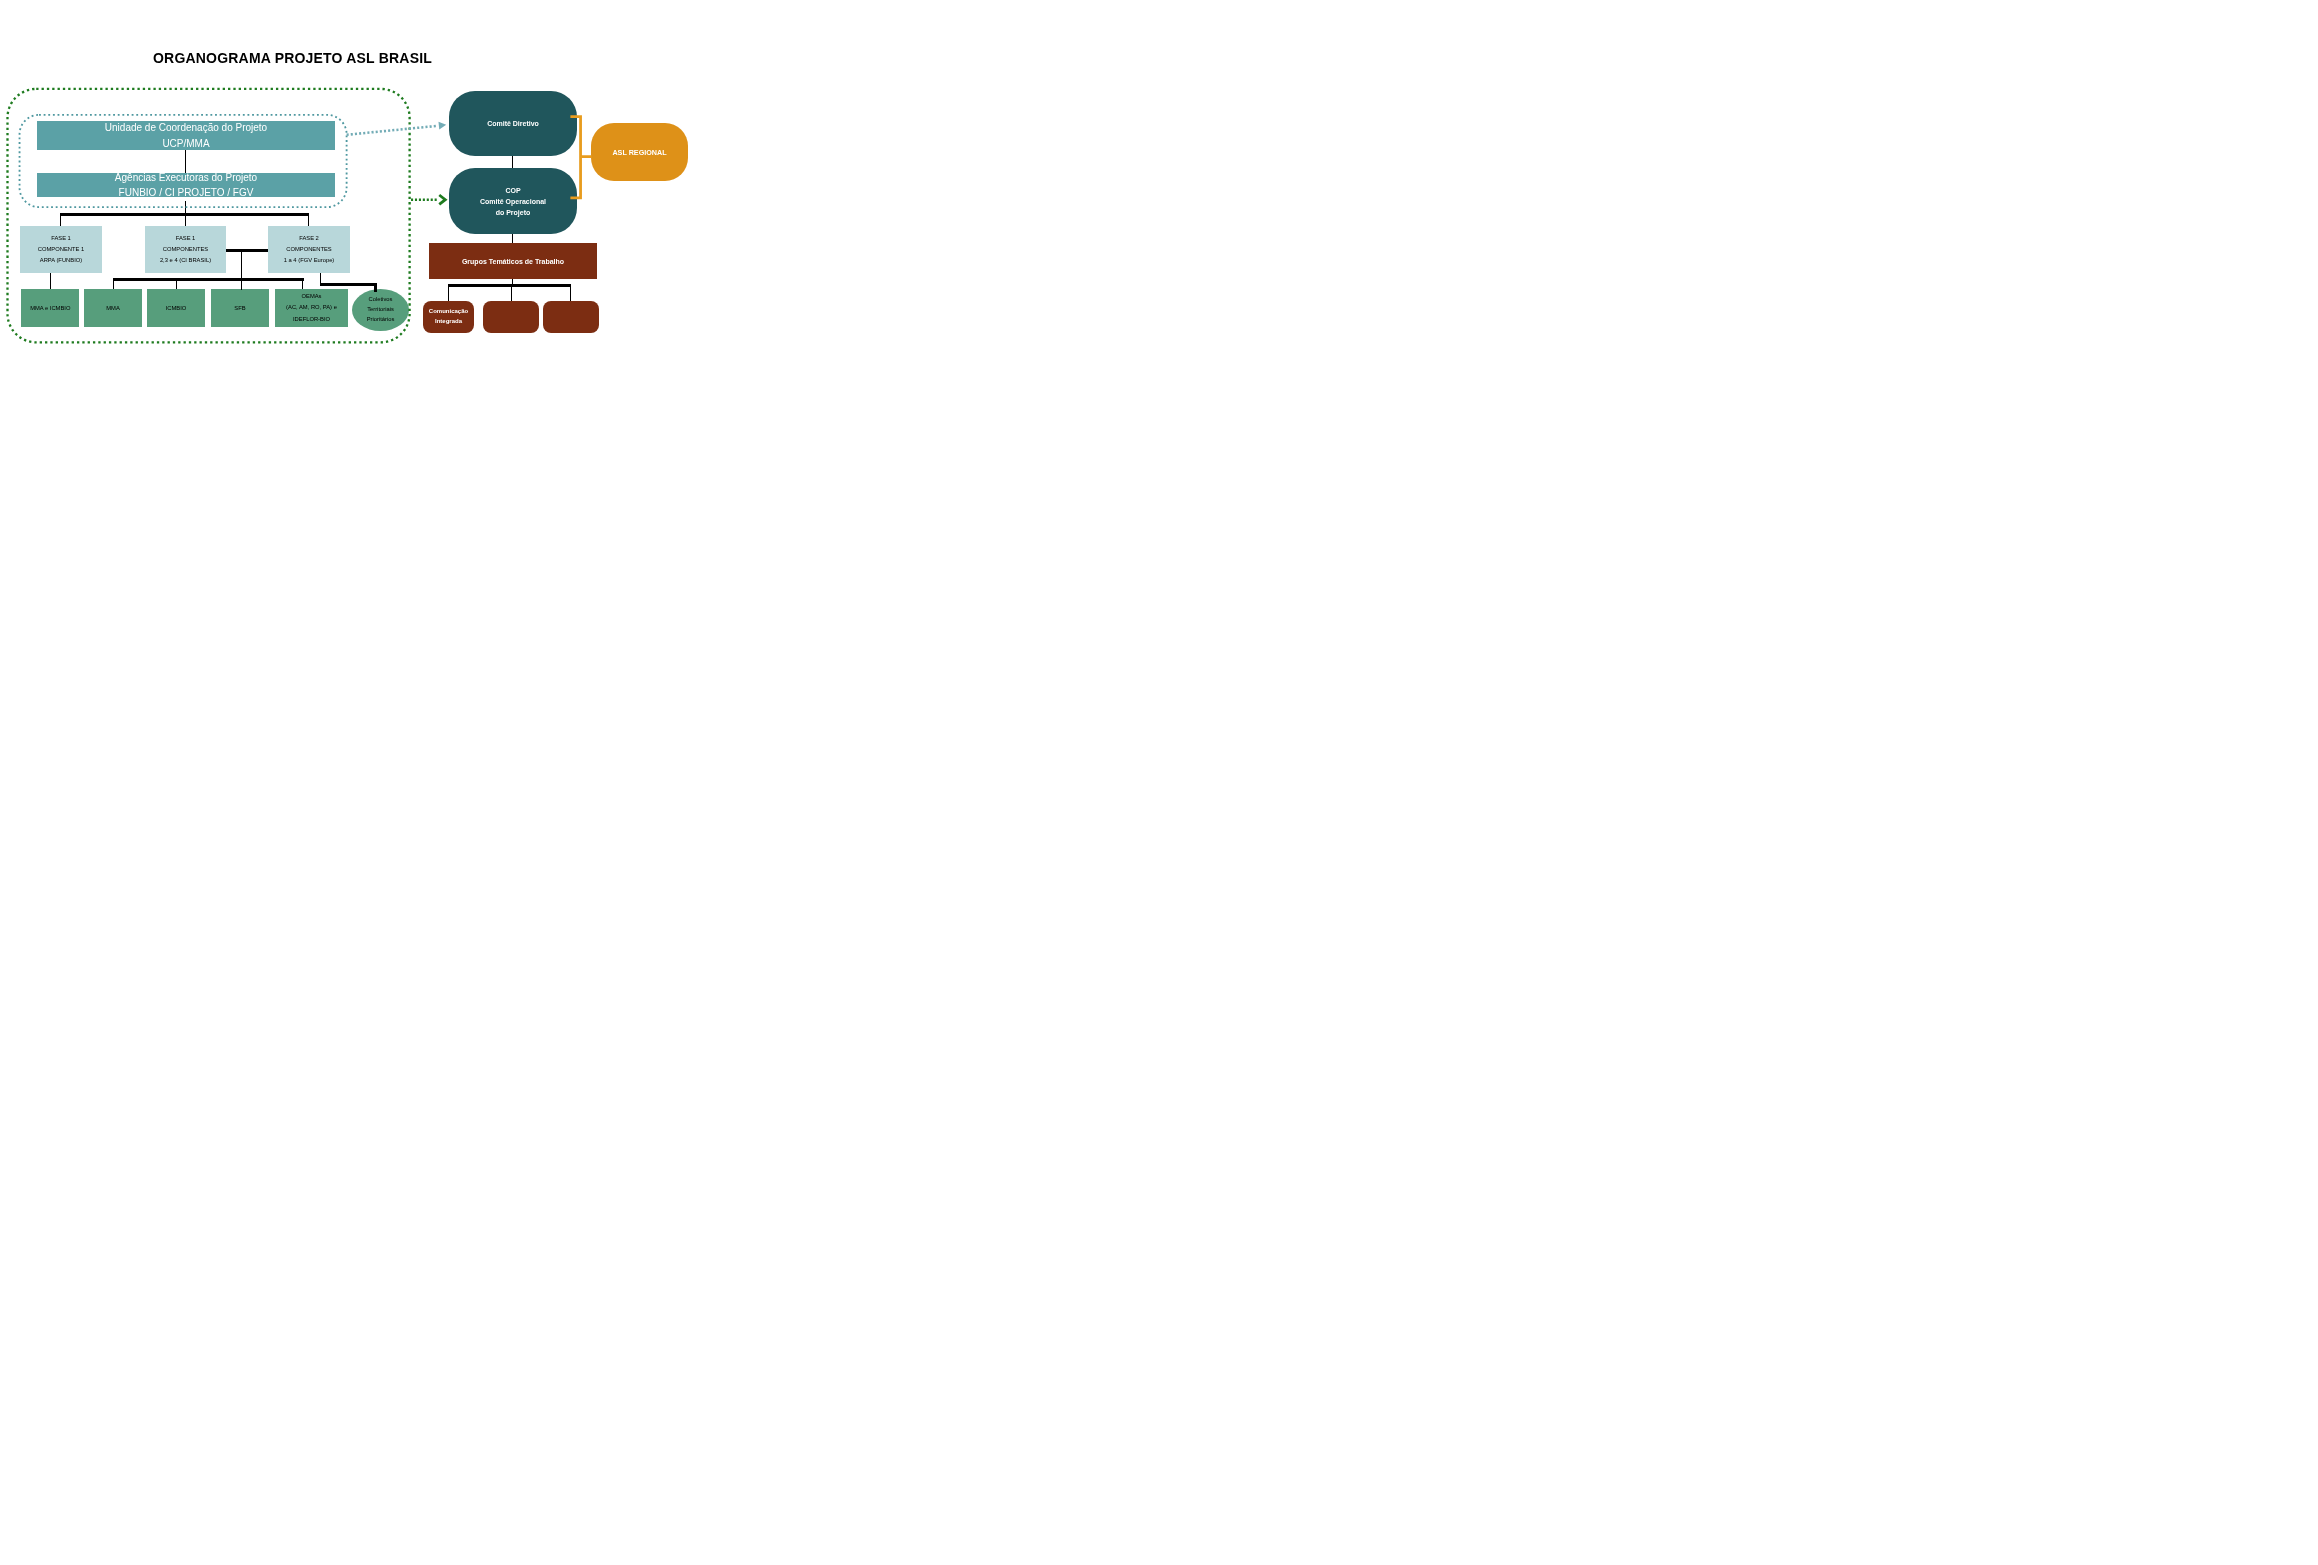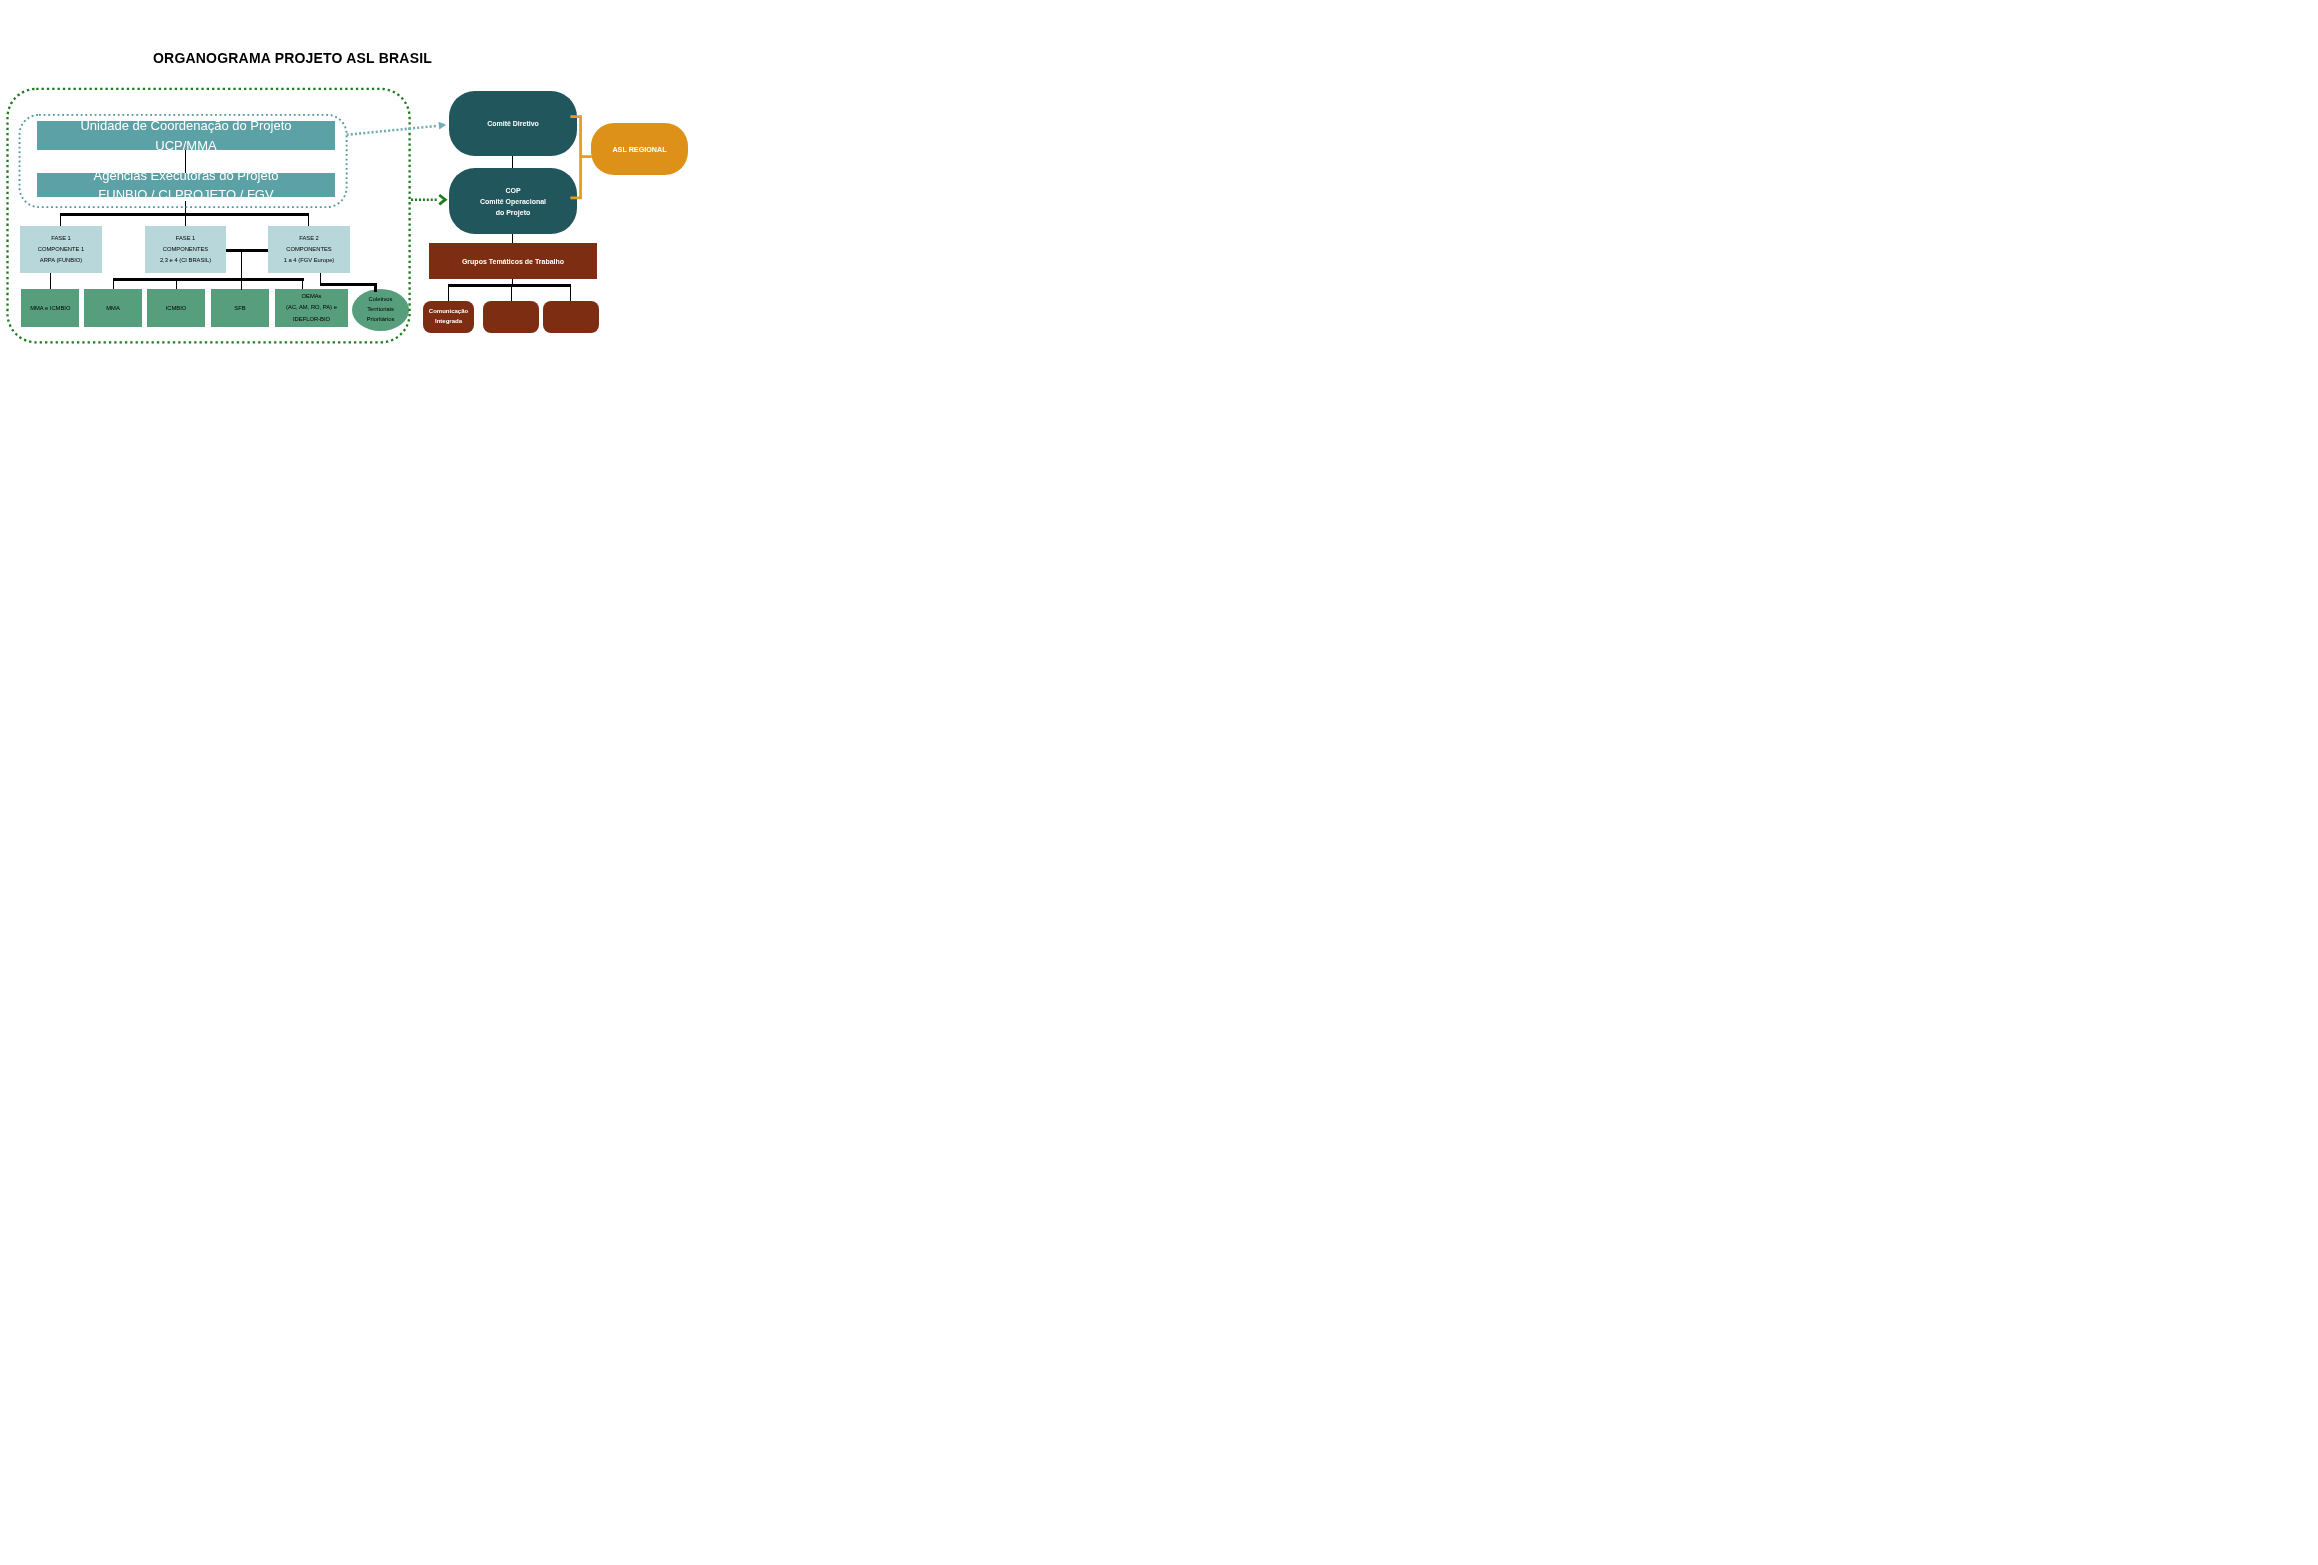--- a/index.html
+++ b/index.html
@@ -9,21 +9,21 @@
   }
   .title {
     position:absolute; left:142px; top:25px; width:301px; margin:0;
     text-align:center; font-size:14px; font-weight:bold; color:#000;
     letter-spacing:0.2px; white-space:nowrap;
   }
   .bx {
     position:absolute; display:flex; flex-direction:column;
     align-items:center; justify-content:center; text-align:center;
   }
-  .box-teal { background:var(--teal-box); color:#fff; font-size:13px; row-gap:4.2px; }
+  .box-teal { background:var(--teal-box); color:#fff; font-size:10px; row-gap:4.2px; }
   #ucp      { left:37px;  top:96px; width:298px; height:29px; }
   #agencias { left:37px;  top:148px; width:298px; height:24px; }
 
   .box-blue { background:var(--light-blue-box); color:#000; font-size:5.8px; line-height:10.7px; }
   #fase1 { left:20px;  top:201px; width:82px; height:47px; }
   #fase2 { left:145px; top:201px; width:81px; height:47px; }
   #fase3 { left:268px; top:201px; width:82px; height:47px; }
 
   .box-green { background:var(--green-box); color:#000; font-size:5.8px; }
   #g1 { left:21.3px;  top:264px; width:58px; height:38px; }
@@ -34,21 +34,21 @@
 
   #coletivos {
     left:352px; top:264px; width:57px; height:42px; border-radius:50%;
     background:var(--green-box); color:#000; font-size:5.8px; line-height:9.7px;
   }
 
   .pill-dark { background:var(--dark-teal-pill); color:#fff; font-weight:bold; font-size:7px; }
   #comite { left:449px;  top:66px; width:128px; height:65px; border-radius:26px; }
   #cop    { left:449px;  top:143px; width:128px; height:66px; border-radius:26px; line-height:11px; }
   #asl    {
-    left:591px; top:98px; width:97px; height:52px; border-radius:23px;
+    left:591px; top:98px; width:97px; height:58px; border-radius:23px;
     background:var(--orange-pill); color:#fff; font-weight:bold; font-size:7.2px;
   }
 
   .box-brown { background:var(--brown-box); color:#fff; font-weight:bold; }
   #grupos { left:429px; top:218px; width:168px; height:36px; font-size:7px; }
   .sub { top:276px; height:32px; border-radius:8px; font-size:6px; line-height:9.7px; }
   #sub1 { left:423px;  width:51px; }
   #sub2 { left:483px; width:56px; }
   #sub3 { left:543px; width:56px; }
 

